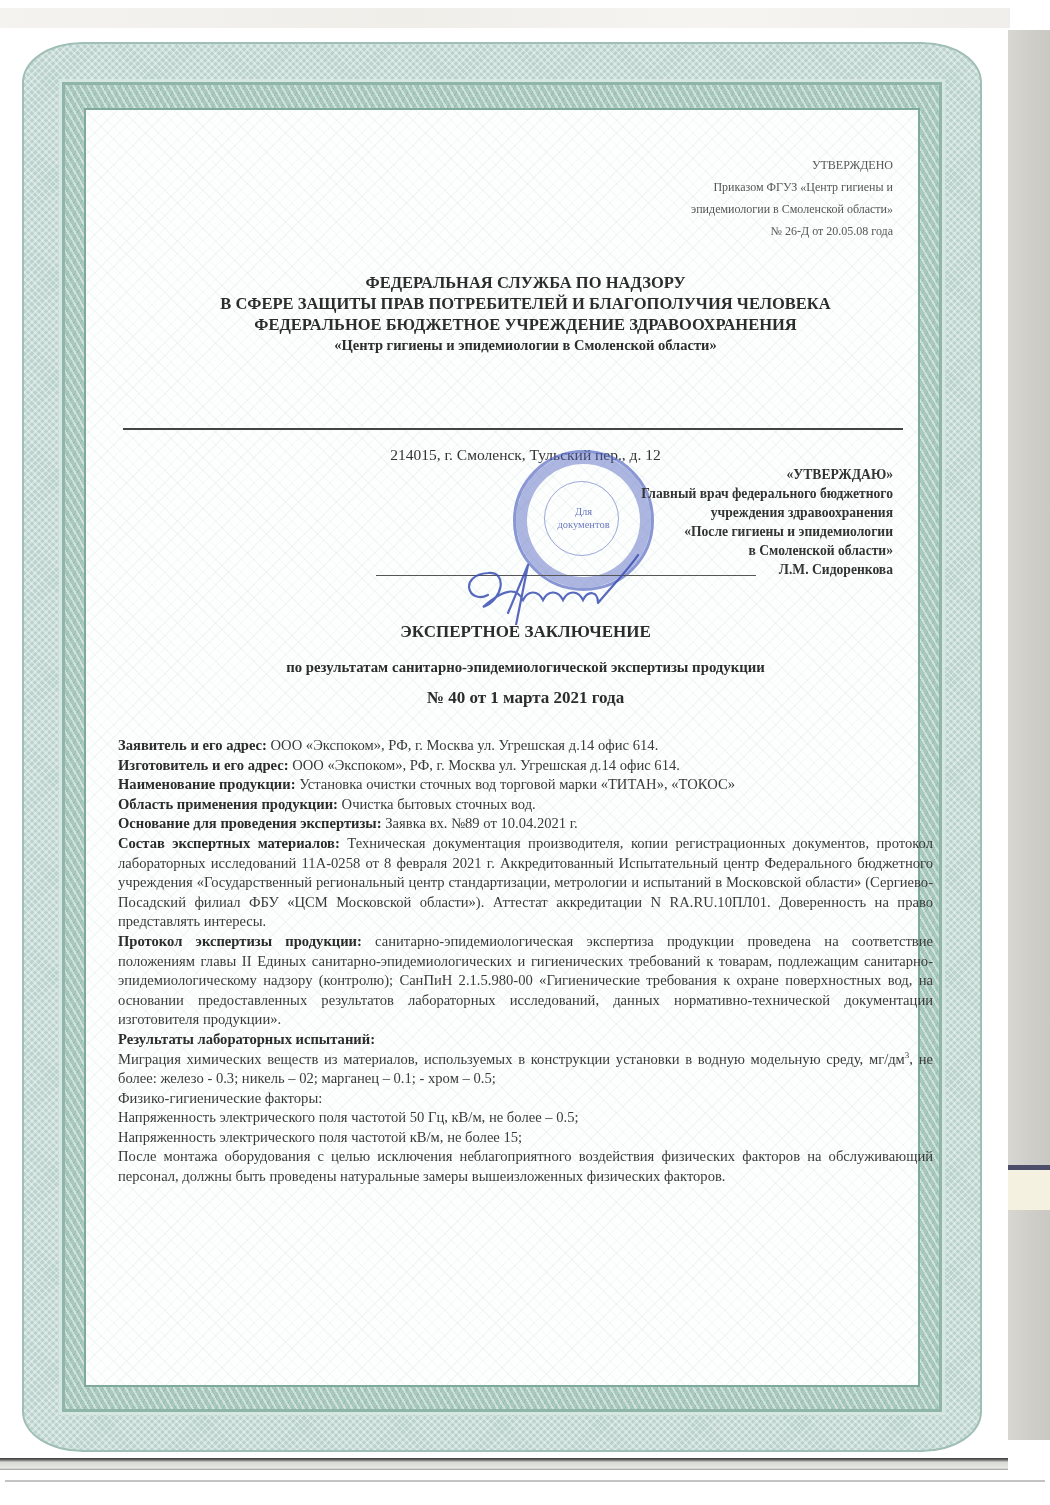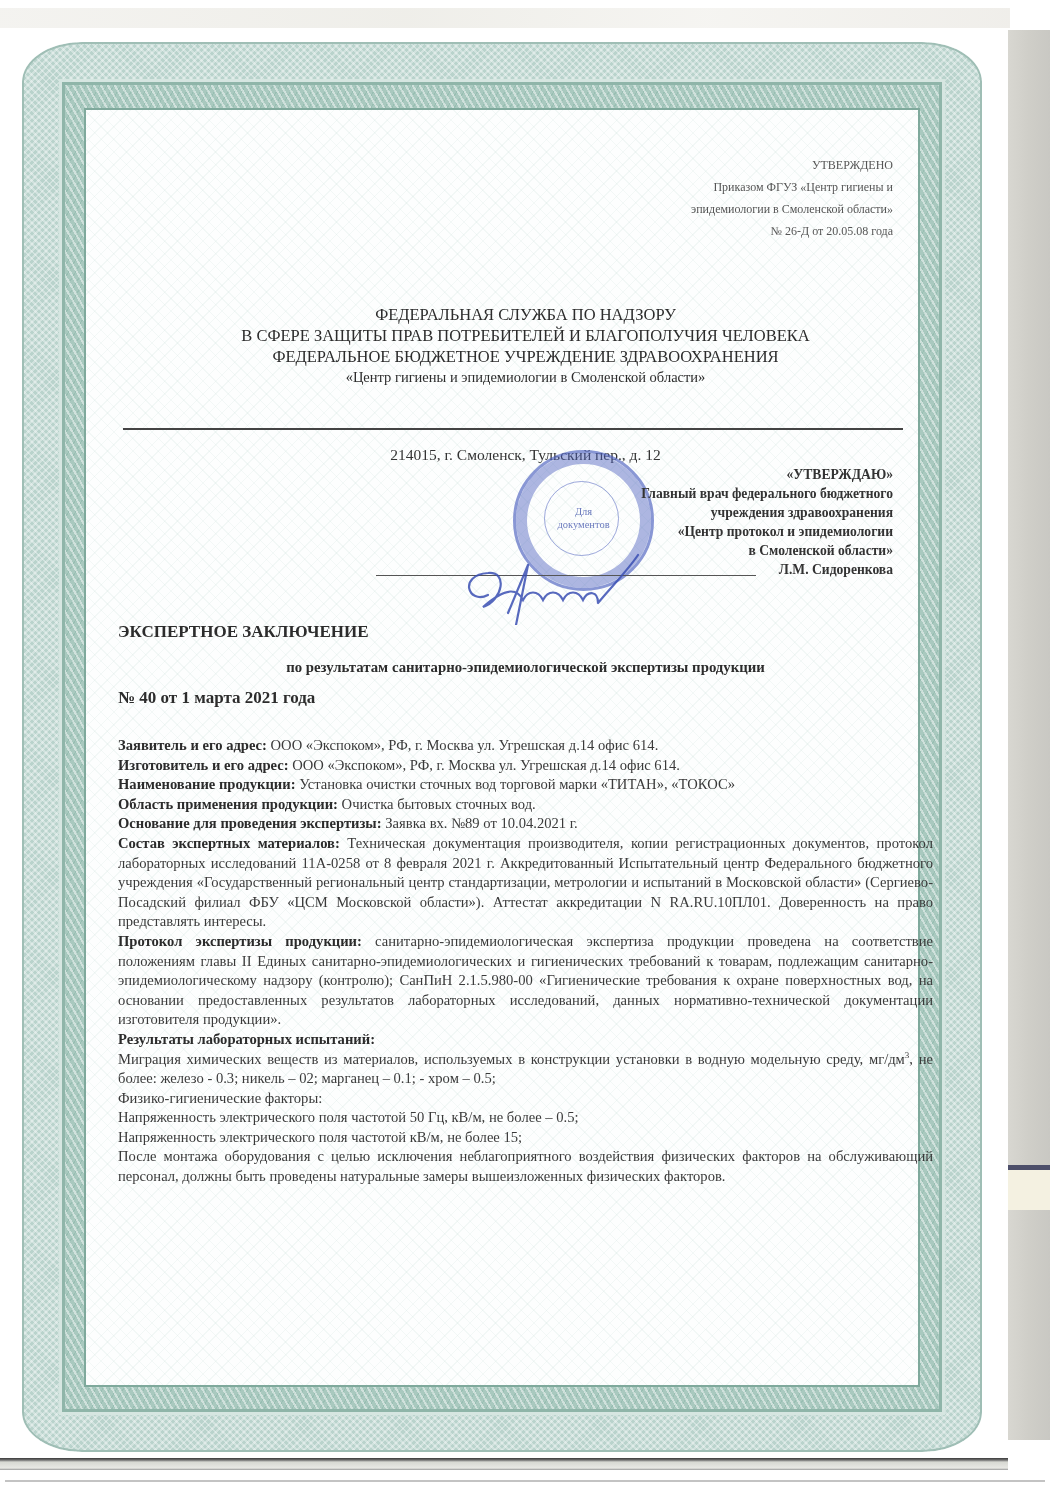--- a/index.html
+++ b/index.html
@@ -60,21 +60,21 @@
   .content {
     position: absolute; left: 118px; top: 110px; width: 815px;
     font-size: 14.6px; line-height: 19.6px;
   }
   .approved-small {
     position: absolute; right: 40px; top: 44px; text-align: right;
     font-size: 12px; line-height: 22px; color: #555;
   }
   .org-header {
     position: absolute; left: 0; top: 162px; width: 815px; text-align: center;
-    font-weight: normal; font-size: 16.5px; line-height: 21px; color: #2c2c2c; margin-top: 32px;
+    font-weight: bold; font-size: 16.5px; line-height: 21px; color: #2c2c2c;
   }
   .org-header .sub { font-size: 14.5px; }
   .address {
     position: absolute; left: 0; top: 298px; width: 815px; text-align: center;
     font-size: 15.5px; color: #333; margin-top: 37px;
   }
   .address-rule {
     position: absolute; left: 5px; top: 318px; width: 780px; height: 2px; background: #444;
   }
   .approve-block {
@@ -95,29 +95,29 @@
     border: 1.5px solid rgba(76,96,190,.55);
   }
   .stamp .stamp-text {
     position: absolute; left: 0; top: 52px; width: 135px; text-align: center;
     font-size: 10.5px; line-height: 13px; color: rgba(60,80,170,.75);
   }
   .signature {
     position: absolute; left: 330px; top: 435px; width: 200px; height: 80px;
   }
   .doc-title {
-    position: absolute; left: 0; top: 512px; width: 815px; text-align: left;
+    position: absolute; left: 0; top: 512px; width: 815px; text-align: center;
     font-weight: bold; font-size: 17px; color: #2c2c2c;
   }
   .doc-subtitle {
     position: absolute; left: 0; top: 548px; width: 815px; text-align: center;
     font-weight: bold; font-size: 14.8px; color: #2c2c2c;
   }
   .doc-number {
-    position: absolute; left: 0; top: 578px; width: 815px; text-align: left;
+    position: absolute; left: 0; top: 578px; width: 815px; text-align: center;
     font-weight: bold; font-size: 17px; color: #2c2c2c;
   }
   .body-text {
     position: absolute; left: 0; top: 626px; width: 815px; text-align: justify;
     color: #3a3a3a;
   }
   .body-text p { margin: 0; }
   .body-text b { color: #2b2b2b; margin-top: 38px; }
   sup { font-size: 9px; line-height: 0; }
 </style>
@@ -157,21 +157,21 @@
       <div class="stamp-text">
         <div>Для</div>
         <div>документов</div>
       </div>
     </div>
 
     <div class="approve-block">
       <div>«УТВЕРЖДАЮ»</div>
       <div>Главный врач федерального бюджетного</div>
       <div>учреждения здравоохранения</div>
-      <div>«Центр протокол и эпидемиологии</div>
+      <div>«После гигиены и эпидемиологии</div>
       <div>в Смоленской области»</div>
       <div>Л.М. Сидоренкова</div>
     </div>
 
     <div class="sign-line"></div>
     <svg class="signature" viewBox="0 0 200 80">
       <path d="M40 50 C 20 60, 10 30, 40 28 C 60 26, 55 55, 35 62 C 60 40, 70 45, 75 55 C 80 45, 90 45, 95 55 C 100 45, 110 45, 115 55 C 120 45, 130 45, 135 55 C 140 45, 150 46, 150 58 M 150 58 C 165 40, 180 25, 190 10 M 60 68 L 80 20 M 80 20 L 68 80" fill="none" stroke="#3a4fb3" stroke-width="2.2" stroke-linecap="round" opacity="0.85"></path>
     </svg>
 
     <div class="doc-title">ЭКСПЕРТНОЕ ЗАКЛЮЧЕНИЕ</div>

